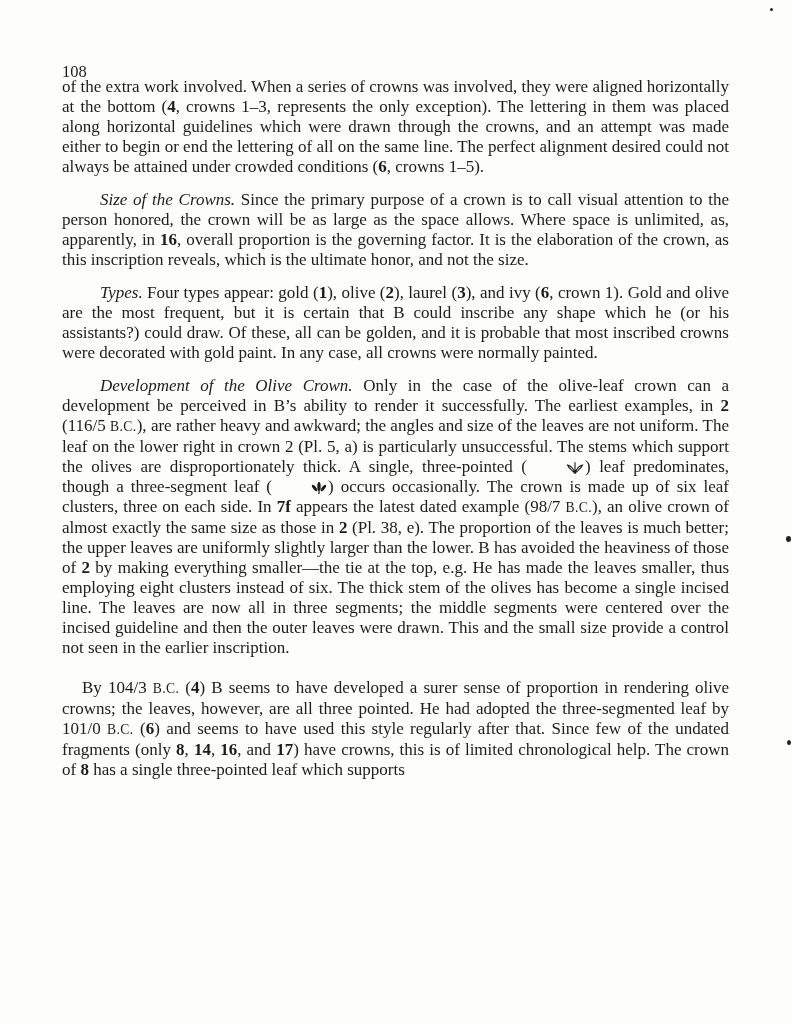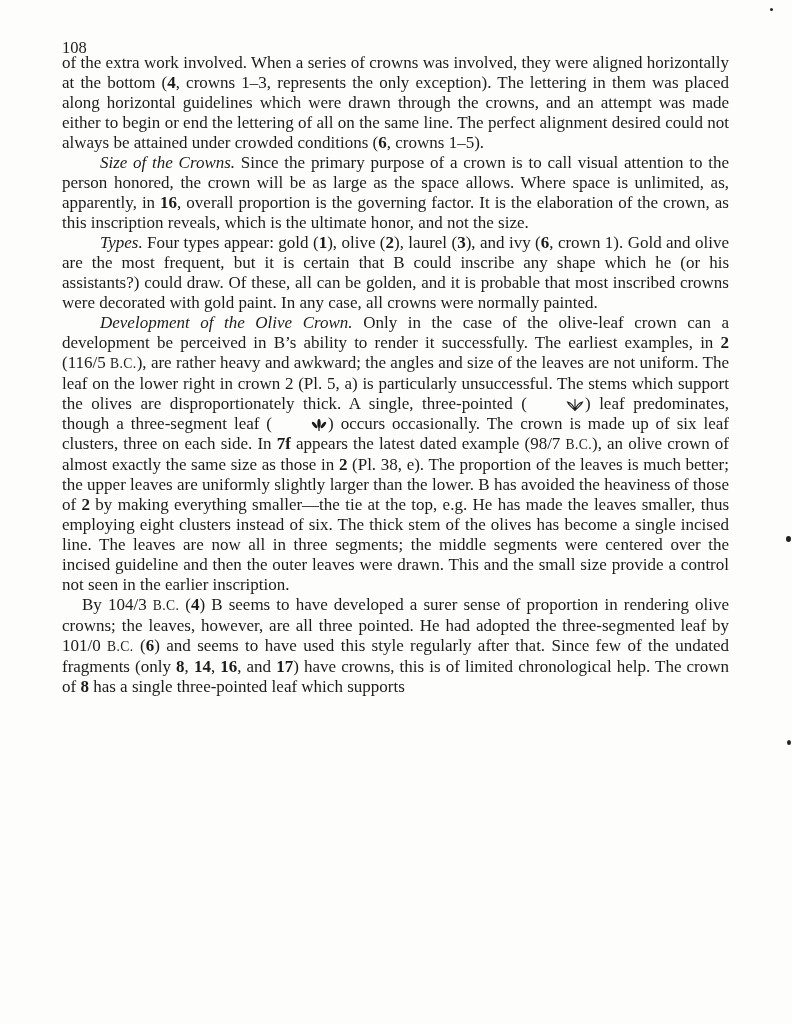--- a/index.html
+++ b/index.html
@@ -11,21 +11,21 @@
     position: relative;
     width: 792px;
     height: 1024px;
     background: #fdfdfb;
     color: #1c1c1c;
     font-family: "Liberation Serif", "DejaVu Serif", serif;
     overflow: hidden;
     box-sizing: border-box;
   }
   .inner {
-    padding: 38px 63px 0 62px;
+    padding: 62px 63px 0 62px;
   }
   .header {
     position: relative;
     text-align: center;
     font-size: 16.5px;
     letter-spacing: 0.9px;
     margin-bottom: 15px;
     white-space: nowrap;
   }
   .page-number {
@@ -36,23 +36,24 @@
   }
   .body-text {
     font-size: 17px;
     line-height: 20px;
     text-align: justify;
   }
   .para {
     margin: 0;
   }
   .para.space-before {
+    margin-top: 13px;
   }
   .indent-large { text-indent: 38px; }
-  .indent-small { text-indent: 20px; }
+  .indent-small { text-indent: 20px; margin-top: 20px; }
   .indent-none  { text-indent: 0; }
   .run.normal { font-weight: normal; font-style: normal; }
   .run.bold { font-weight: 700; }
   .run.italic { font-style: italic; }
   .run.smallcaps { font-size: 0.8em; letter-spacing: 0.4px; }
   .leaf-icon {
     display: inline-block;
     vertical-align: -2px;
     line-height: 0;
     padding: 0 1px;

